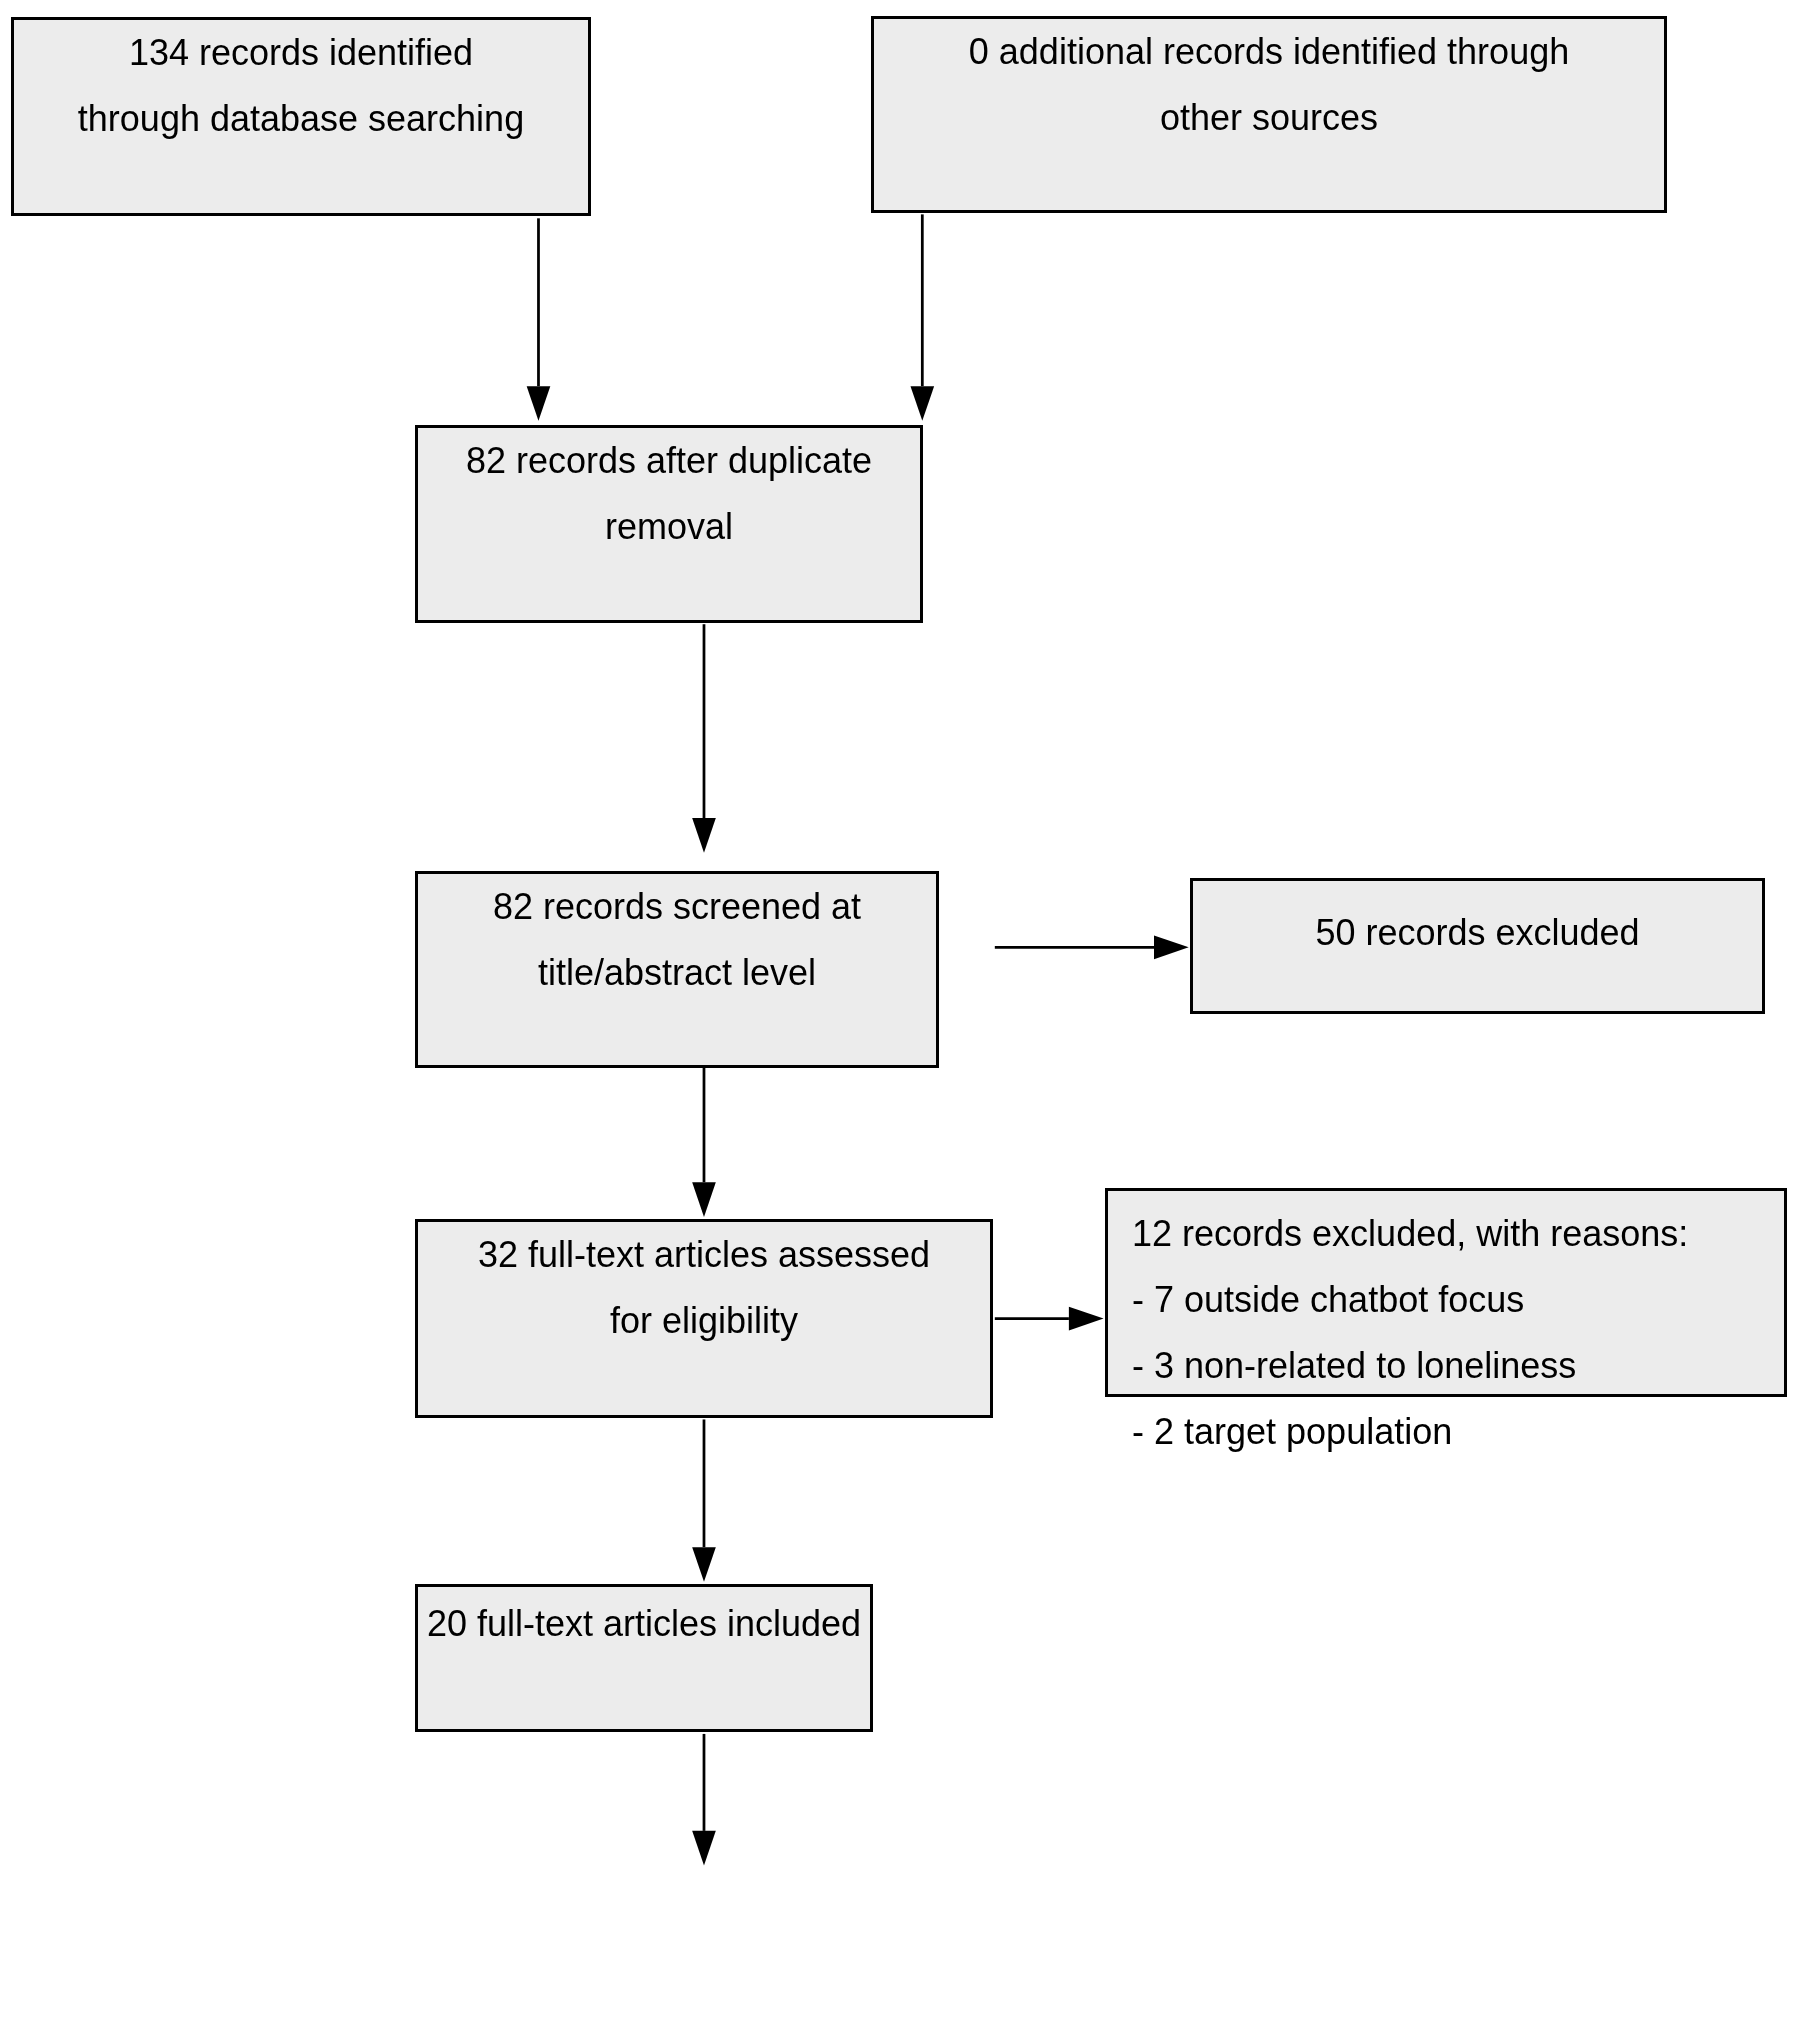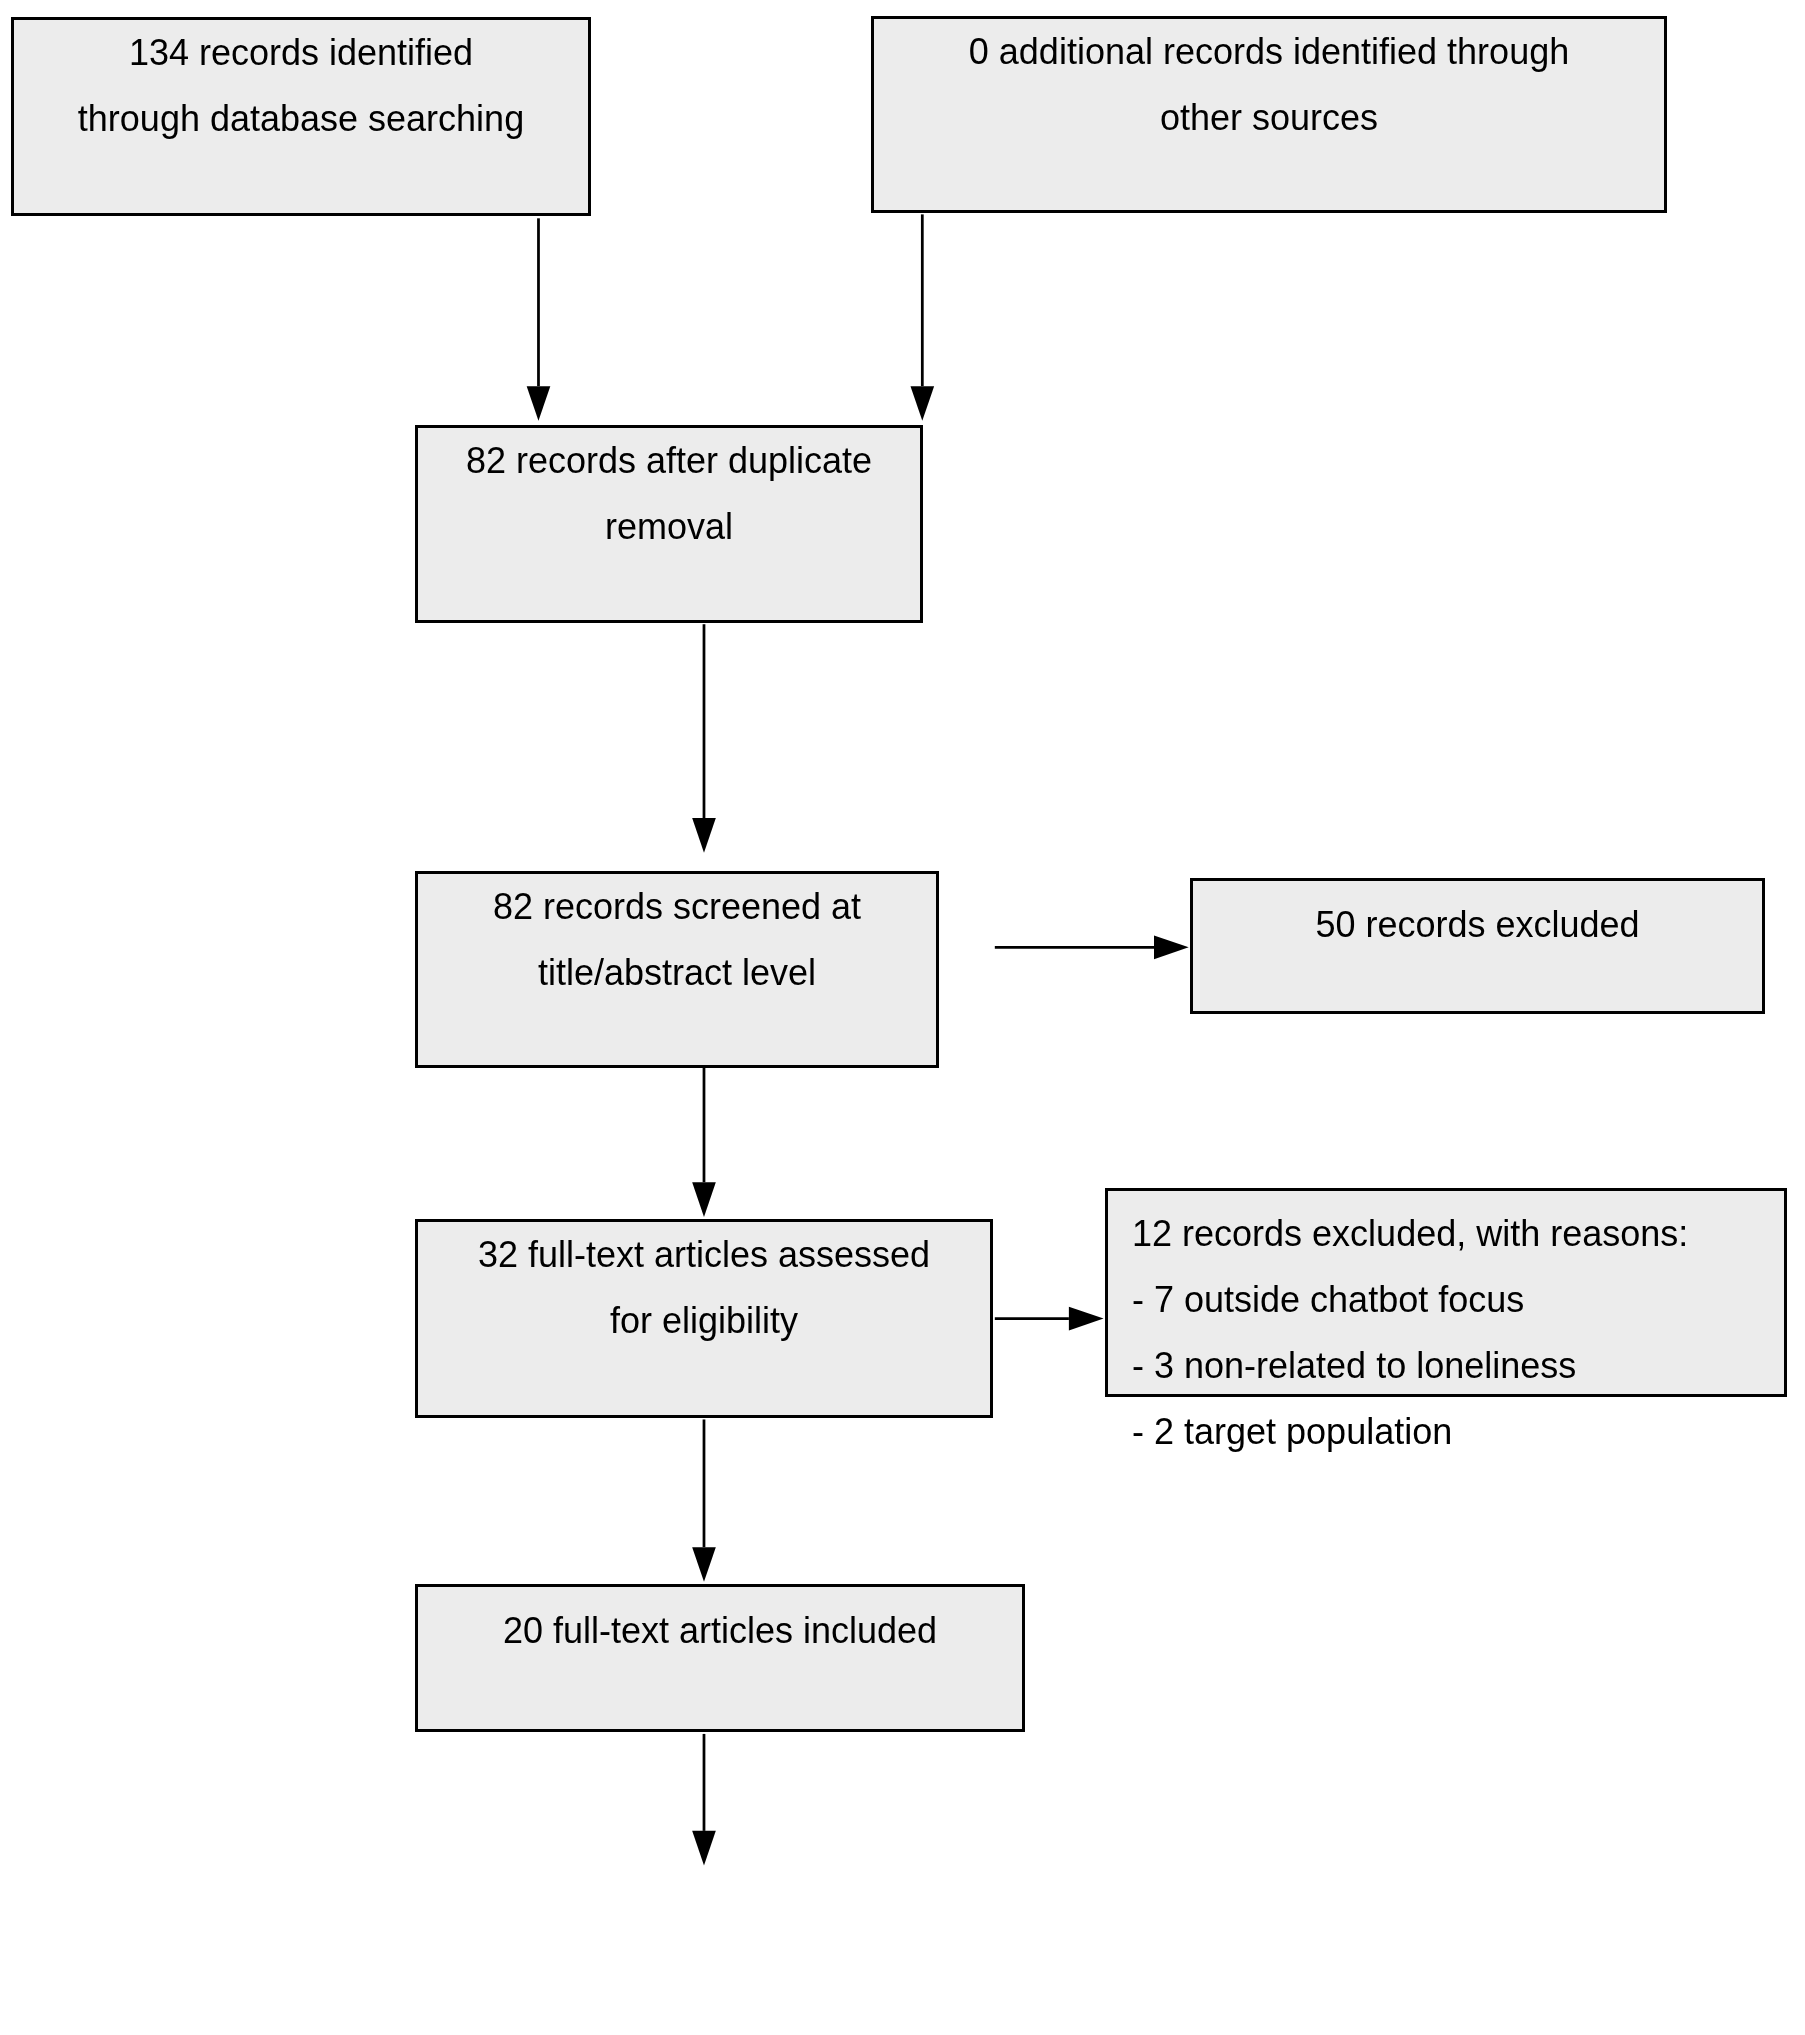--- a/index.html
+++ b/index.html
@@ -31,25 +31,25 @@
     border: 3.2px solid var(--box_border, #000000);
     font-size: 36px;
     line-height: 66px;
     text-align: center;
   }
   .label { white-space: pre-line; }
   .b-identified { left:11px;   top:17.3px;   width:580px;  height:199px; }
   .b-other      { left:871px; top:16px;   width:796px; height:197px; }
   .b-duplicates { left:415px;  top:425px;  width:508px;  height:198px; }
   .b-screened   { left:415px;  top:855px; width:524px;  height:197px;margin-top:16px; }
-  .b-excl50     { left:1190px; top:878px; width:575px;  height:136px; padding-top:11px; }
+  .b-excl50     { left:1190px; top:878px; width:575px;  height:136px; padding-top:19px; }
   .b-fulltext   { left:415px;  top:1219px; width:578px;  height:199px; }
   .b-excl12     { left:1105px; top:1188px; width:682px;  height:209px;
                   text-align:left; padding-left:24px; padding-right:11px; padding-top:9.5px; }
-  .b-included   { left:415px;  top:1584px; width:610px;  height:148px; padding-top:11px; }
+  .b-included   { left:415px;  top:1584px; width:458px;  height:148px; padding-top:4px; }
   .b-examined   { left:415px;  top:1868px; width:578px;  height:143px; padding-top:11px; }
 </style>
 </head>
 <body>
 
 <div class="canvas">
 
   <svg class="arrows" viewBox="0 0 2291 2582" xmlns="http://www.w3.org/2000/svg">
     <g>
       <line x1="683" y1="277" x2="683" y2="490"></line>

